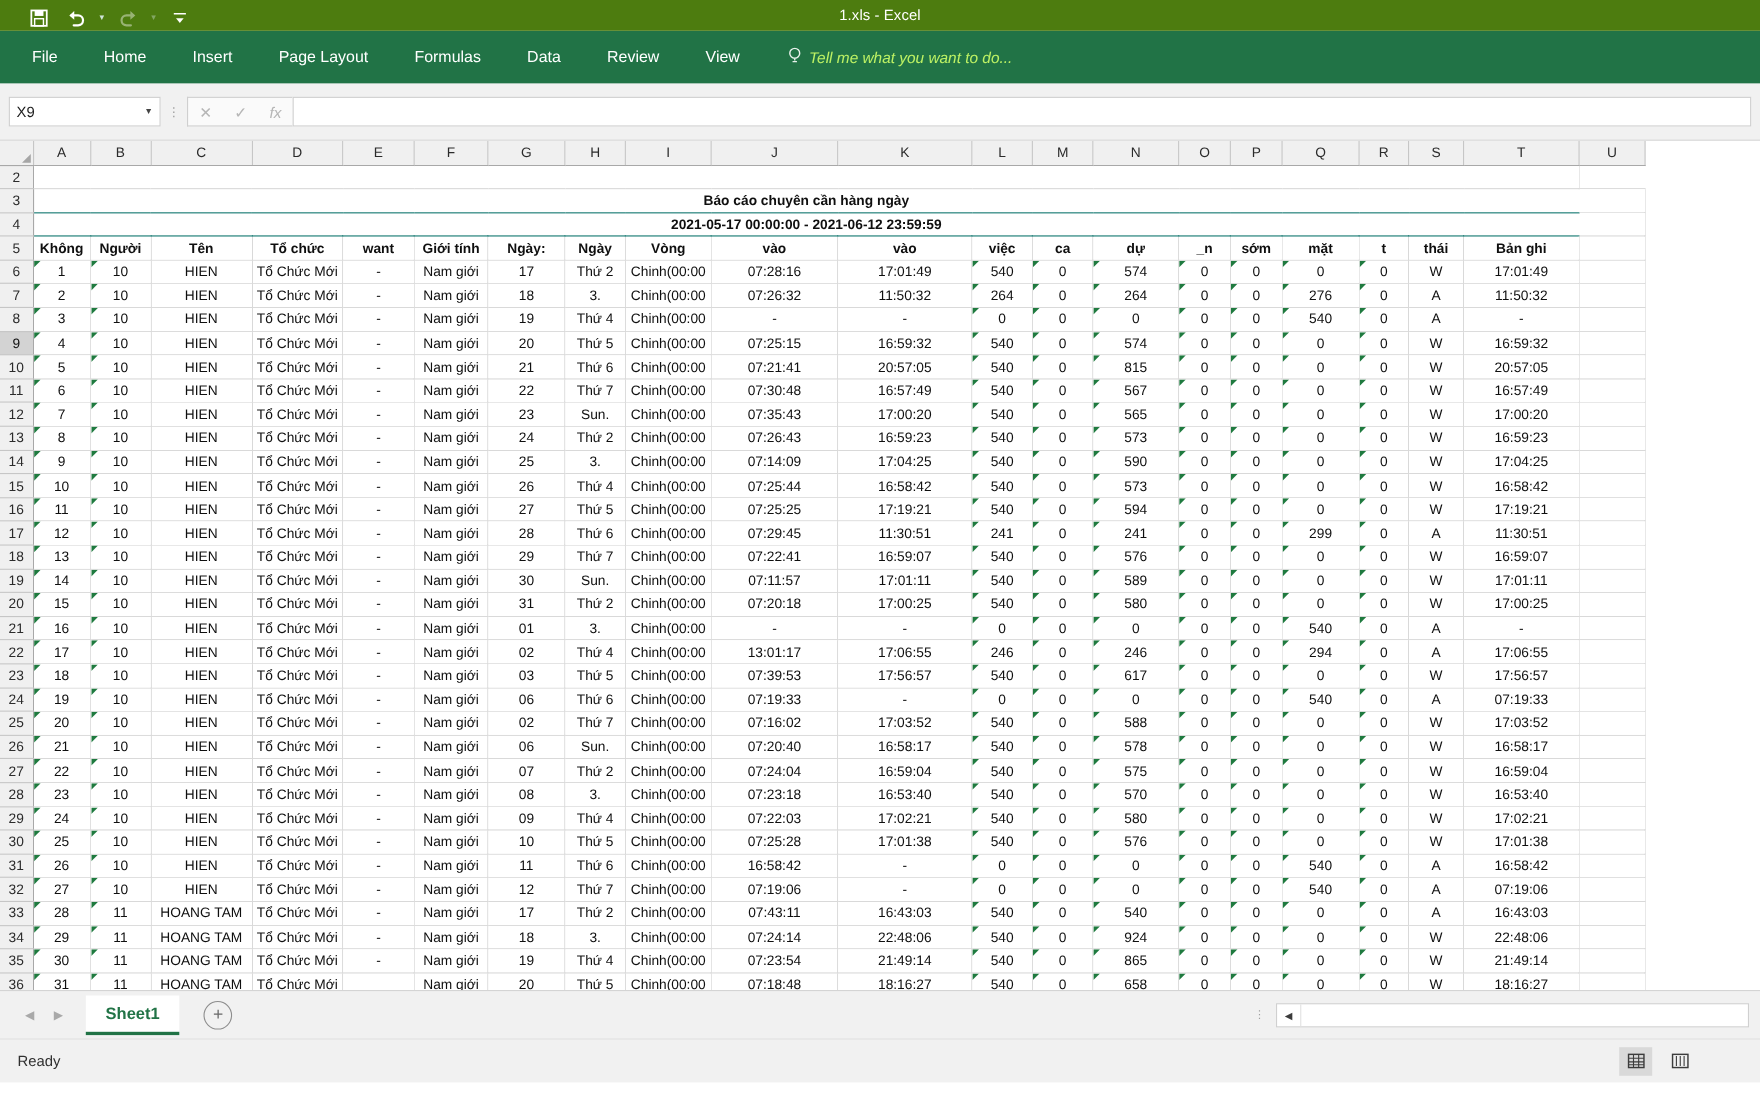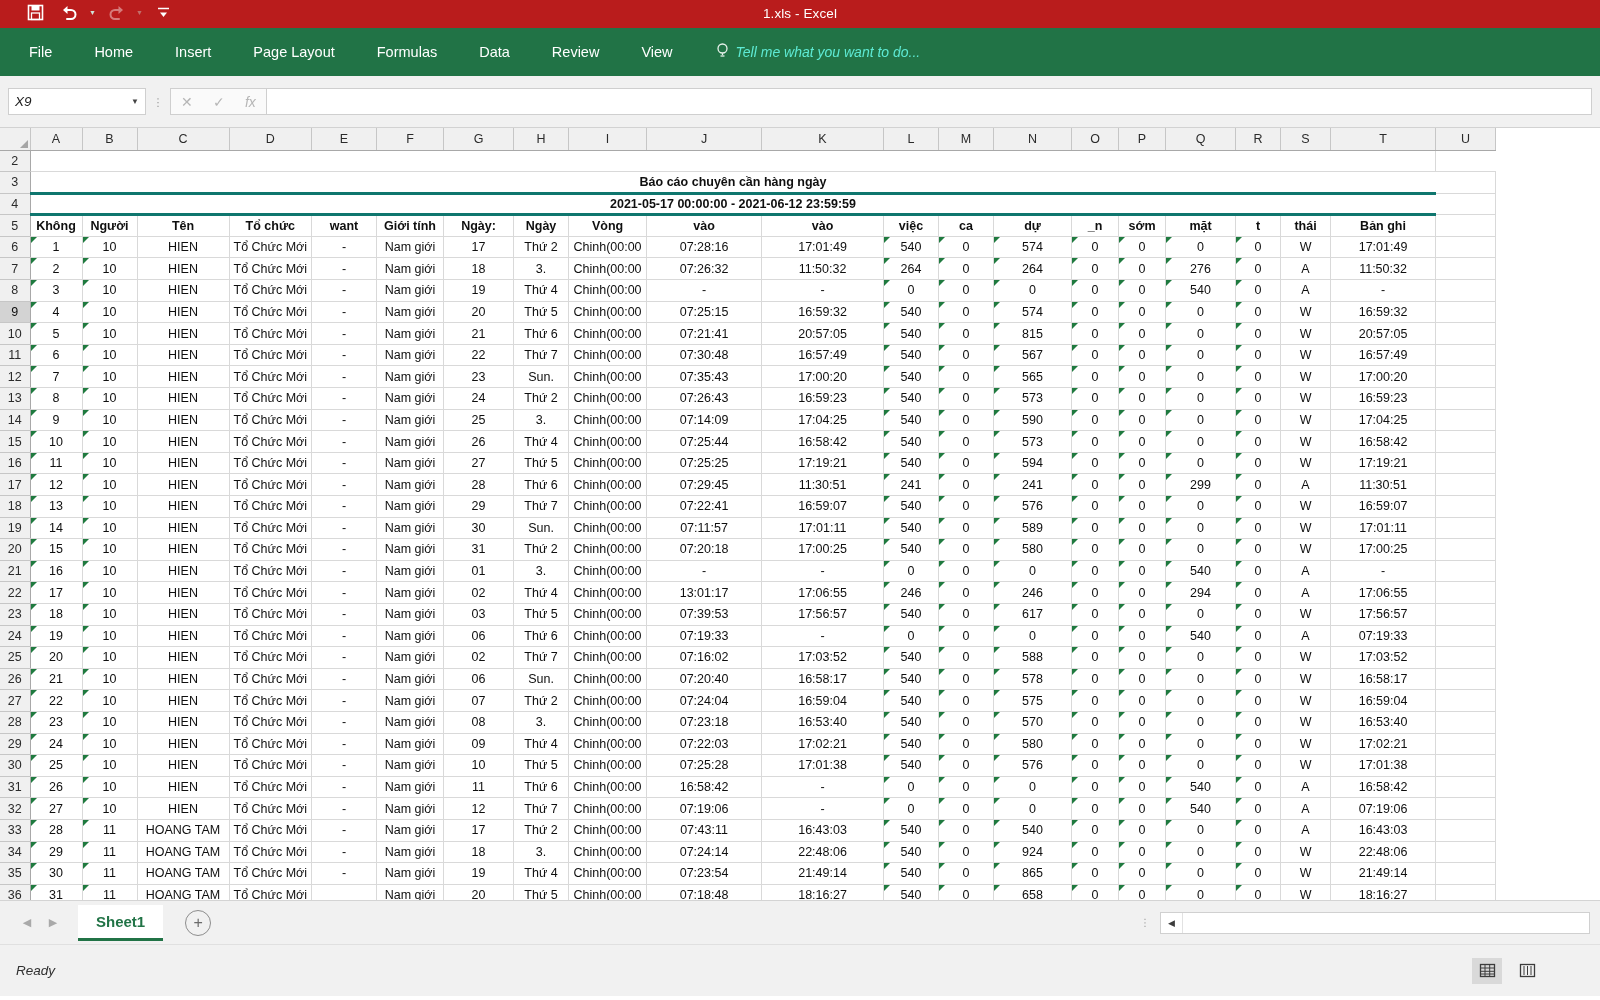--- a/index.html
+++ b/index.html
@@ -6,24 +6,24 @@
   html, body {
     width: 1600px; height: 1000px;
     overflow: hidden;
     font-family: "Liberation Sans", sans-serif;
     background: #ffffff;
   }
 
   
   #titlebar {
     height: 28px;
-    background: #b91c1c;
+    background: #4d7c0f;
     position: relative;
     display: flex;
-    align-items: flex-start;
+    align-items: flex-end;
   }
   #qat { display: flex; align-items: center; gap: 0; padding-left: 18px; }
   .qat-btn {
     width: 34px; height: 24px;
     display: flex; align-items: center; justify-content: center;
     color: #ffffff;
   }
   .qat-btn svg { display: block; }
   .qat-caret {
     width: 13px; height: 24px;
@@ -51,21 +51,21 @@
   .rtab {
     color: #ffffff;
     font-size: 14.5px;
     padding: 0 21px;
     height: 48px;
     line-height: 48px;
     white-space: nowrap;
   }
   #tellme {
     display: flex; align-items: center; gap: 7px;
-    color: #5eead4;
+    color: #bef264;
     font-size: 14px;
     padding-left: 22px;
     font-style: italic;
   }
   #tellme .bulb { color: #e8f2ec; }
 
   
   #fbar-wrap {
     height: 52px;
     background: #f1f1f1;
@@ -76,21 +76,21 @@
   }
   #namebox {
     width: 138px; height: 27px;
     background: #ffffff;
     border: 1px solid #cfcfcf;
     display: flex; align-items: center;
     padding: 0 6px;
     font-size: 13.5px; color: #1c1c1c;
     position: relative;
   }
-  #namebox .nb-val { flex: 1; font-style: italic; }
+  #namebox .nb-val { flex: 1; }
   #namebox .nb-caret { font-size: 8px; color: #444; }
   #nb-grip {
     width: 24px; height: 27px;
     display: flex; align-items: center; justify-content: center;
     color: #9b9b9b; font-size: 11px; letter-spacing: 0; line-height: 4px;
   }
   #fb-btns {
     height: 27px; width: 96px;
     background: #fafafa;
     border: 1px solid #cfcfcf;
@@ -181,21 +181,21 @@
     border-style: solid;
     border-width: 6px 6px 0 0;
     border-color: #1f7a3f transparent transparent transparent;
   }
   td.titlecell {
     border: none;
     text-align: center;
     font-weight: bold;
     font-size: 12.5px;
     white-space: nowrap;
-    border-bottom: 3px solid #0f766e;
+    border-bottom: 1px solid #0f766e;
   }
 
   
   #tabbar {
     height: 44px;
     background: #f1f1f1;
     border-top: 1px solid #d4d4d4;
     display: flex;
     align-items: center;
     padding-left: 14px;
@@ -239,27 +239,26 @@
   }
   #hs-left {
     width: 22px; height: 20px;
     display: flex; align-items: center; justify-content: center;
     color: #3c3c3c; font-size: 9px;
     border-right: 1px solid #e2e2e2;
   }
 
   
   #statusbar {
-    height: 52px;
+    height: 40px;
     background: #f1f1f1;
     border-top: 1px solid #e0e0e0;
     display: flex;
     align-items: center;
     padding: 0 16px;
-    font-style: italic;
   }
   #status-text { font-size: 13.5px; color: #303030; }
   #viewbtns { margin-left: auto; display: flex; gap: 10px; padding-right: 42px; }
   .viewbtn {
     width: 30px; height: 26px;
     display: flex; align-items: center; justify-content: center;
     color: #4a4a4a;
   }
   .viewbtn.active { background: #d9d9d9; }
 </style>

